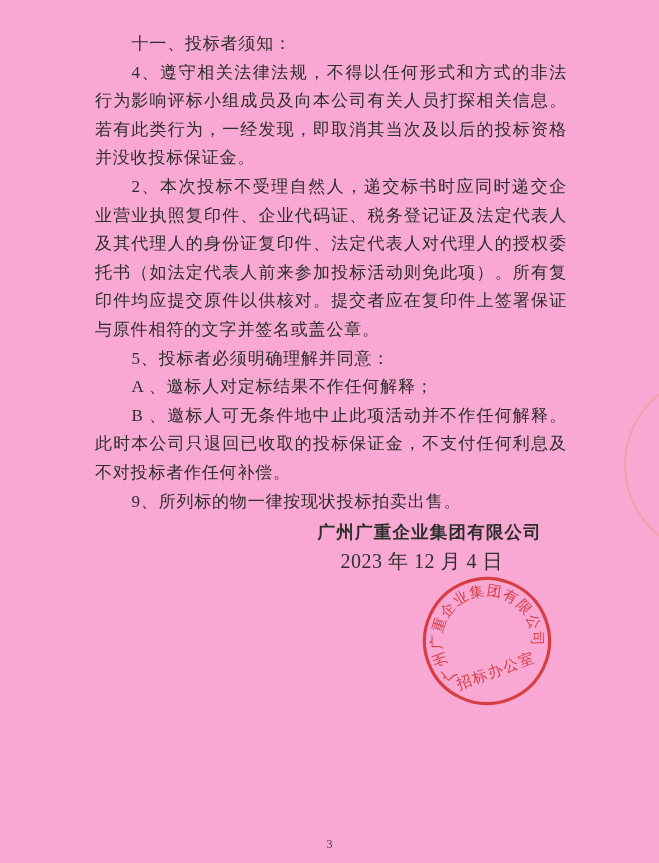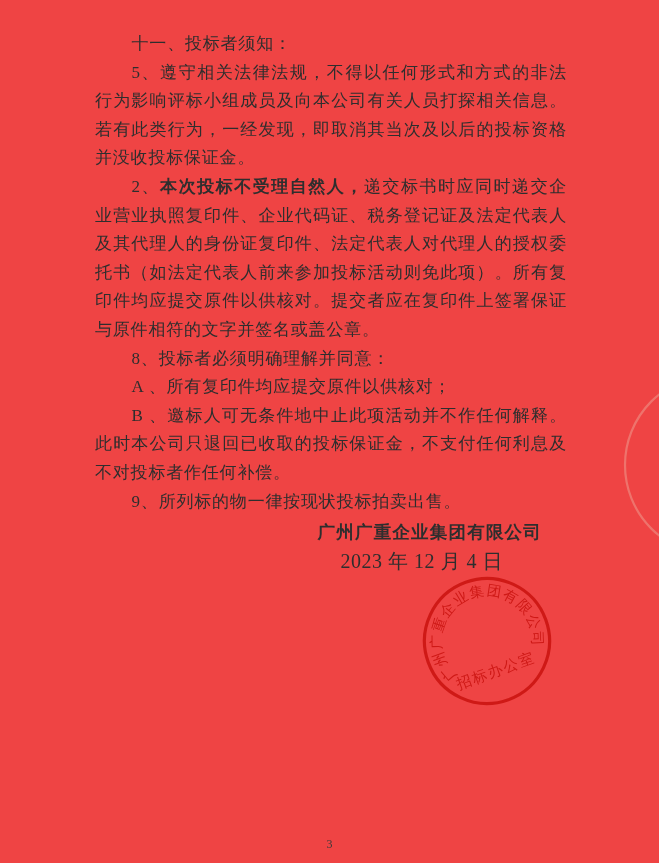--- a/index.html
+++ b/index.html
@@ -1,37 +1,37 @@
 <!DOCTYPE html>
 <html><head>
 <meta charset="utf-8">
 <style>
   html,body { margin:0; padding:0; background:#e9e9e9; }
   .page {
     position: relative;
     width: 659px;
     height: 863px;
     margin: 0 auto;
-    background: #ef4444;
+    background: #f9a8d4;
     overflow: hidden;
     font-family: "Liberation Serif", "DejaVu Serif", serif;
     color: #2e2e2e;
   }
   .content {
     padding: 30px 92px 0 95px;
     font-size: 17px;
     line-height: 28.6px;
     letter-spacing: 0.8px;
     text-align: justify;
   }
   .content p {
     margin: 0;
     text-indent: 2.15em;
   }
-  .bold-lead { font-weight: bold; }
+  .bold-lead { font-weight: normal; }
   .signature { margin-top: 2px; }
   .company-line {
     text-align: right;
     padding-right: 25px;
     font-weight: bold;
     font-size: 17.5px;
     letter-spacing: 1.2px;
     line-height: 29px;
   }
   .date-line {
@@ -73,29 +73,29 @@
   }
 </style>
 </head>
 <body>
 
 <div class="page">
 
   <div class="content">
     <p>十一、投标者须知：</p>
 
-    <p><span>5、遵守相关法律法规，不得以任何形式和方式的非法行为影响评标小组成员及向本公司有关人员打探相关信息。若有此类行为，一经发现，即取消其当次及以后的投标资格并没收投标保证金。</span></p>
+    <p><span>4、遵守相关法律法规，不得以任何形式和方式的非法行为影响评标小组成员及向本公司有关人员打探相关信息。若有此类行为，一经发现，即取消其当次及以后的投标资格并没收投标保证金。</span></p>
 
     <p><span>2、</span><span class="bold-lead">本次投标不受理自然人，</span><span>递交标书时应同时递交企业营业执照复印件、企业代码证、税务登记证及法定代表人及其代理人的身份证复印件、法定代表人对代理人的授权委托书（如法定代表人前来参加投标活动则免此项）。所有复印件均应提交原件以供核对。提交者应在复印件上签署保证与原件相符的文字并签名或盖公章。</span></p>
 
 
 
-    <p><span>8、投标者必须明确理解并同意：</span></p>
+    <p><span>5、投标者必须明确理解并同意：</span></p>
 
-    <p><span>A 、所有复印件均应提交原件以供核对；</span></p>
+    <p><span>A 、邀标人对定标结果不作任何解释；</span></p>
 
     <p><span>B 、邀标人可无条件地中止此项活动并不作任何解释。此时本公司只退回已收取的投标保证金，不支付任何利息及不对投标者作任何补偿。</span></p>
 
     <p><span>9、所列标的物一律按现状投标拍卖出售。</span></p>
 
     <div class="signature">
       <div class="company-line">广州广重企业集团有限公司</div>
       <div class="date-line">2023 年 12 月 4 日</div>
     </div>
   </div>

